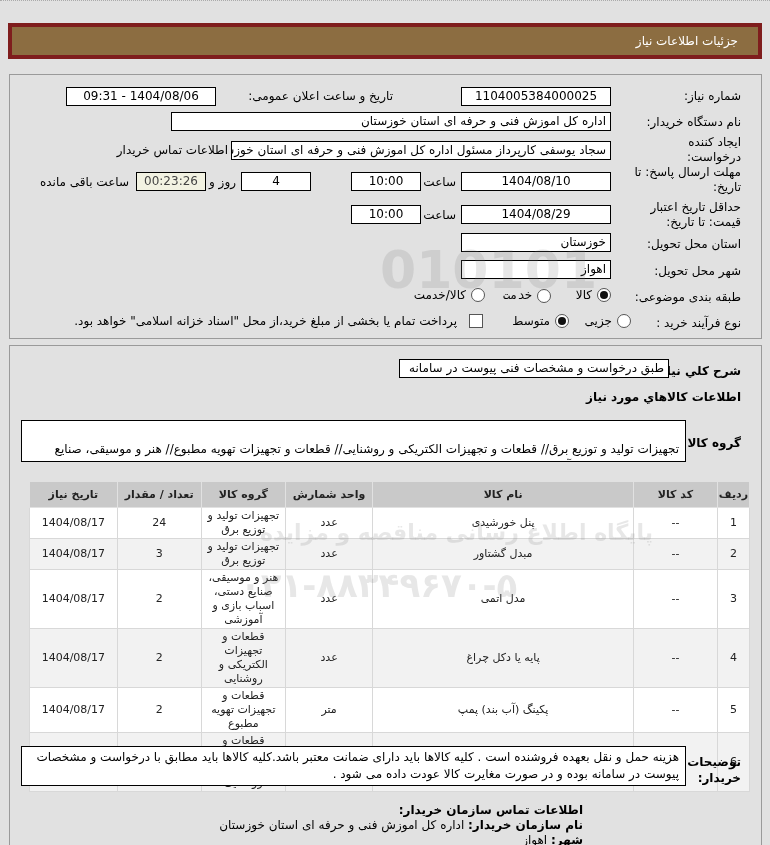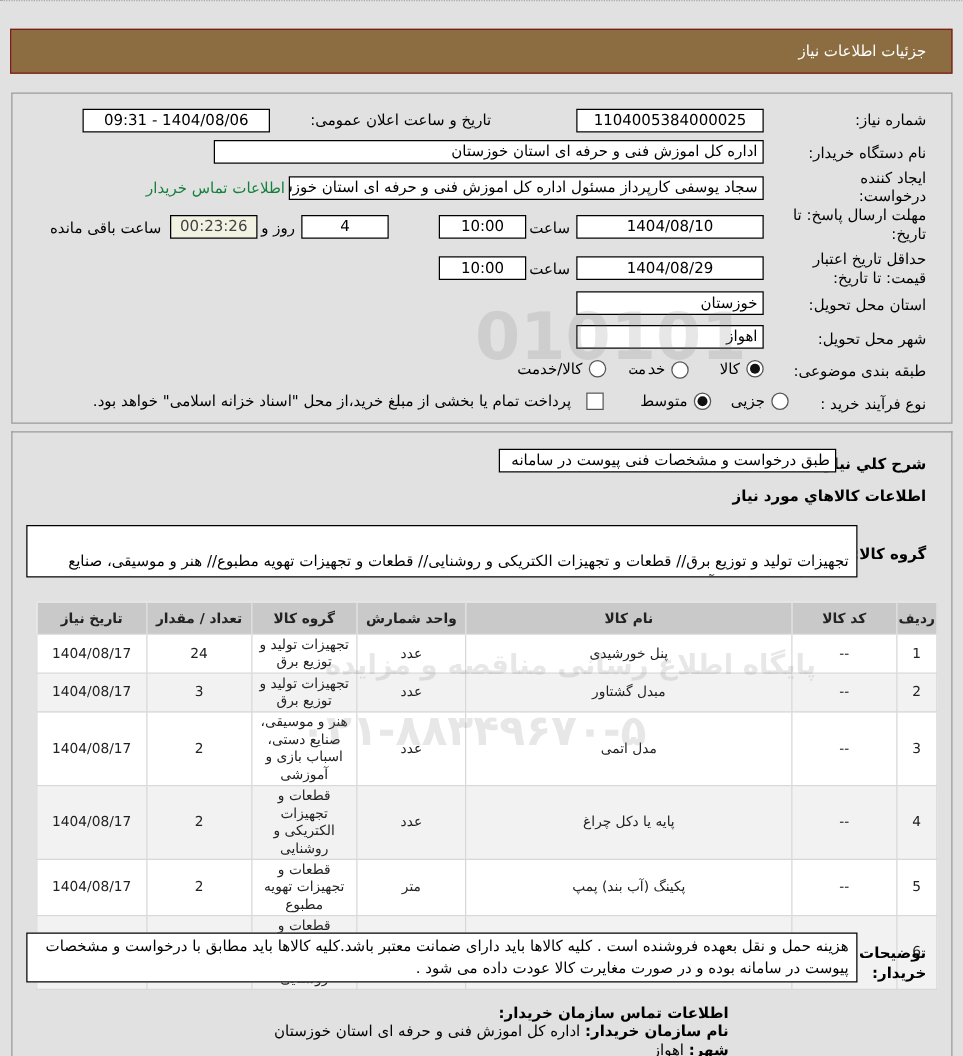--- a/index.html
+++ b/index.html
@@ -9,39 +9,39 @@
     background: #e1e1e1;
     font-family: "DejaVu Sans", sans-serif;
     font-size: 12px; color: #000;
     direction: rtl;
     position: relative;
   }
   .top-dotted { position: absolute; top: 0; left: 0; right: 0; height: 2px; border-top: 1px dotted #aaa; }
   .title-bar {
     position: absolute; top: 23px; left: 8px; width: 500px; right: 8px;
     width: auto; height: 36px;
-    background: #8c6d41; border: 1px solid #7f1d1d;
+    background: #8c6d41; border: 4px solid #7f1d1d;
     color: #fff; font-size: 12px;
     display: flex; align-items: center; padding-right: 20px;
   }
   .panel {
     position: absolute; left: 9px; right: 8px;
     border: 1px solid #9a9a9a; background: #e1e1e1;
   }
   .panel1 { top: 74px; height: 265px; }
   .panel2 { top: 345px; height: 500px; border-bottom: none; }
   .lbl { position: absolute; font-size: 12px; white-space: nowrap; }
   .box {
     position: absolute; background: #fff; border: 1px solid #000;
     height: 19px; font-size: 12px; line-height: 17px; padding: 0 4px;
     white-space: nowrap; overflow: hidden;
   }
   .center { text-align: center; }
   .ro { background: #f2f2e2; color: #444; }
-  .link { color: #15803d; }
+  .link { color: #000000; }
   .radio {
     display: inline-block; width: 14px; height: 14px; border-radius: 50%;
     border: 1px solid #555; background: #fff; vertical-align: middle; position: relative;
   }
   .radio.on::after {
     content: ""; position: absolute; left: 2px; top: 2px; width: 8px; height: 8px;
     border-radius: 50%; background: #111;
   }
   .check { display: inline-block; width: 14px; height: 14px; border: 1px solid #555; background: #fff; vertical-align: middle; }
   .opt { position: absolute; white-space: nowrap; display: flex; align-items: center; gap: 5px; }

